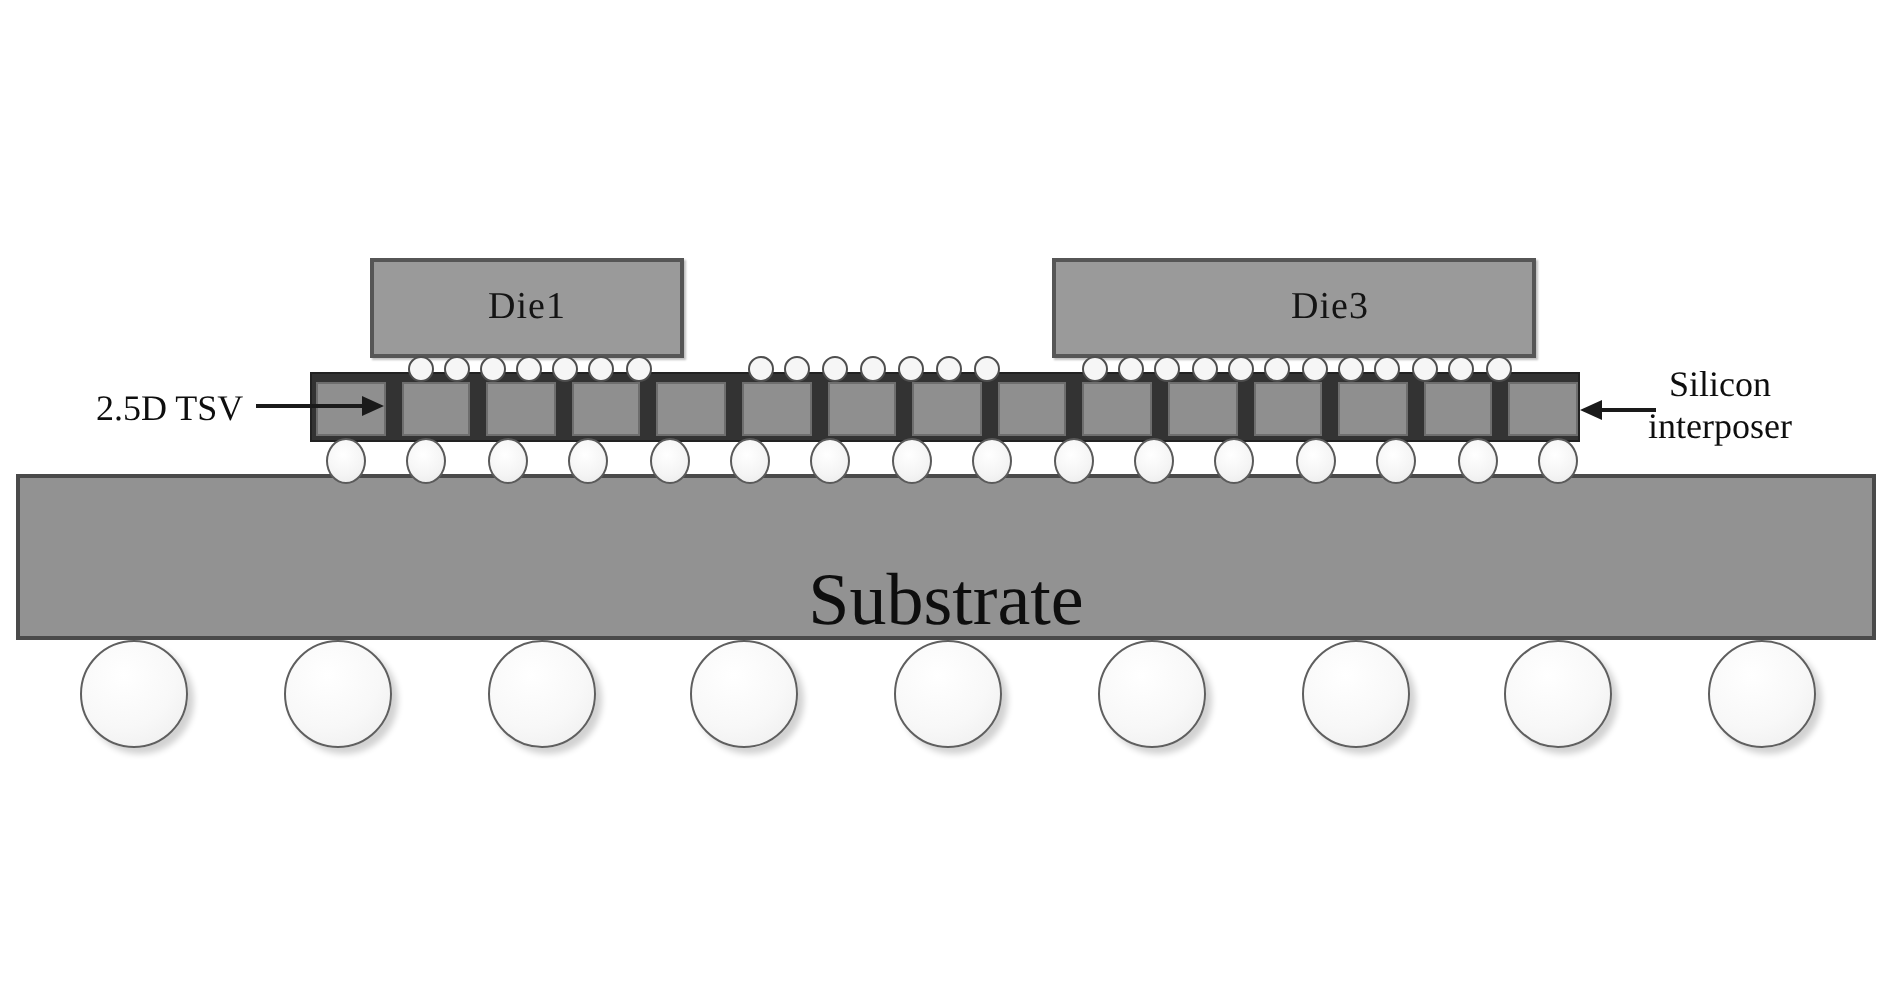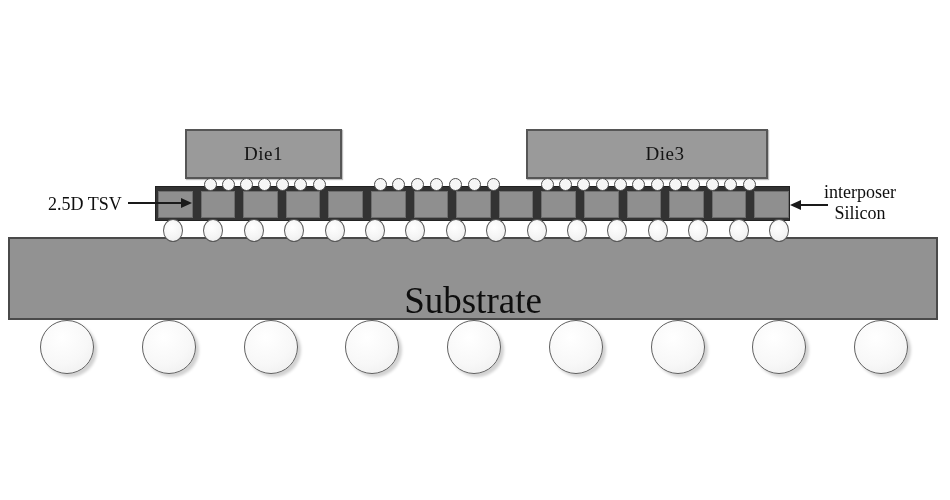--- a/index.html
+++ b/index.html
@@ -99,22 +99,22 @@
 
   <div class="abs substrate" id="substrate" style="left: 8px; top: 237px; width: 930px; height: 83px;">
     <span class="substrate-label">Substrate</span>
   </div>
 
   <div class="abs ann-label" id="tsv-label" style="left: 48px; top: 194px;">2.5D TSV</div>
   <div class="abs ann-line" id="tsv-line" style="left: 128px; top: 202px; width: 55px;"></div>
   <div class="abs arrowhead right" id="tsv-head" style="left: 181px; top: 198px;"></div>
 
   <div class="abs ann-label" id="si-label" style="text-align: center; left: 812px; top: 182px; width: 96px;">
+    <div>Silicon</div>
     <div>interposer</div>
-    <div>Silicon</div>
   </div>
   <div class="abs ann-line" id="si-line" style="left: 800px; top: 204px; width: 28px;"></div>
   <div class="abs arrowhead left" id="si-head" style="left: 790px; top: 200px;"></div>
 
 <div class="microbump" style="left: 203.5px; top: 177.5px; width: 11px; height: 11px;"></div>
     <div class="microbump" style="left: 221.667px; top: 177.5px; width: 11px; height: 11px;"></div>
     <div class="microbump" style="left: 239.833px; top: 177.5px; width: 11px; height: 11px;"></div>
     <div class="microbump" style="left: 258px; top: 177.5px; width: 11px; height: 11px;"></div>
     <div class="microbump" style="left: 276.167px; top: 177.5px; width: 11px; height: 11px;"></div>
     <div class="microbump" style="left: 294.333px; top: 177.5px; width: 11px; height: 11px;"></div>

